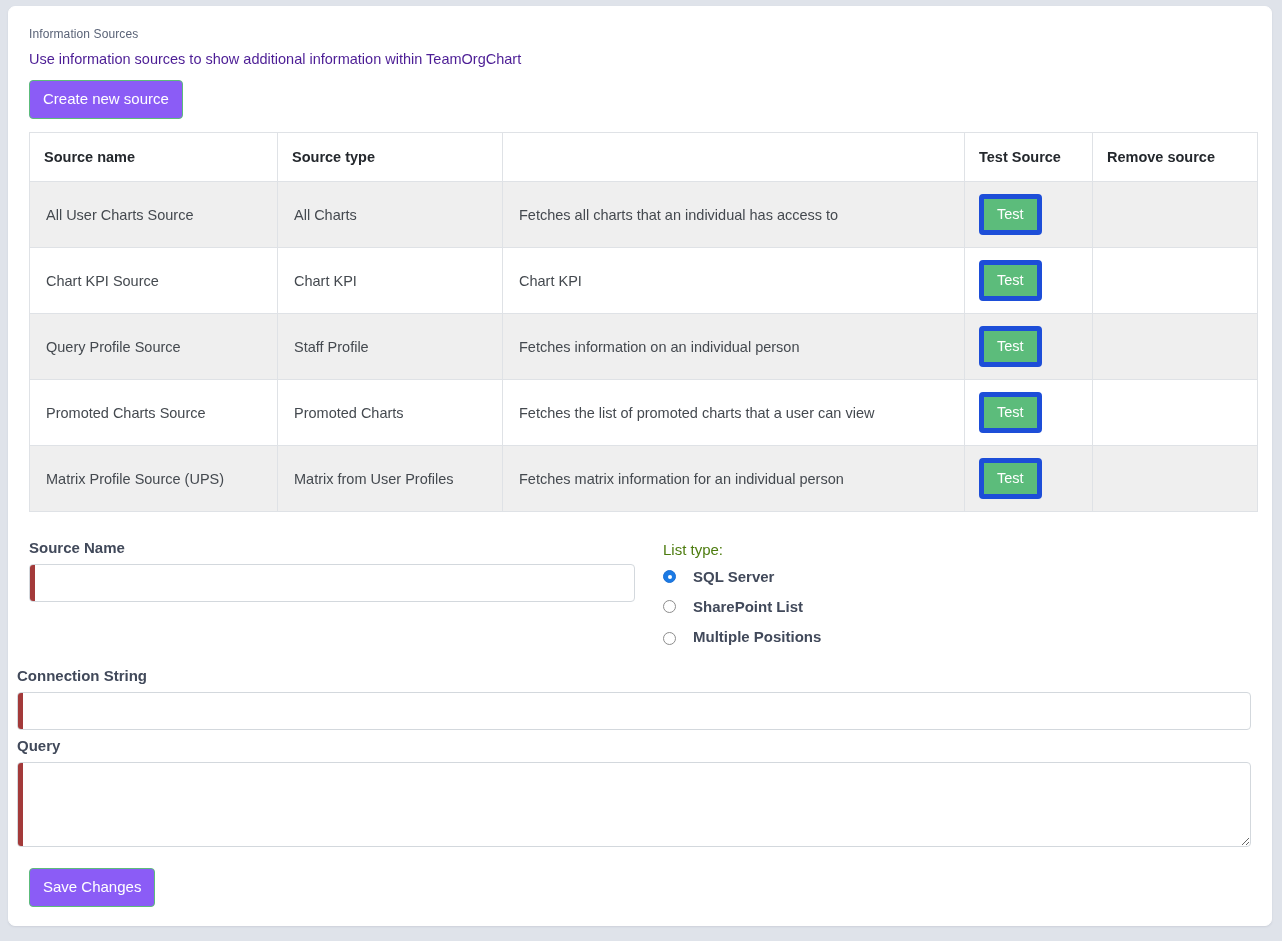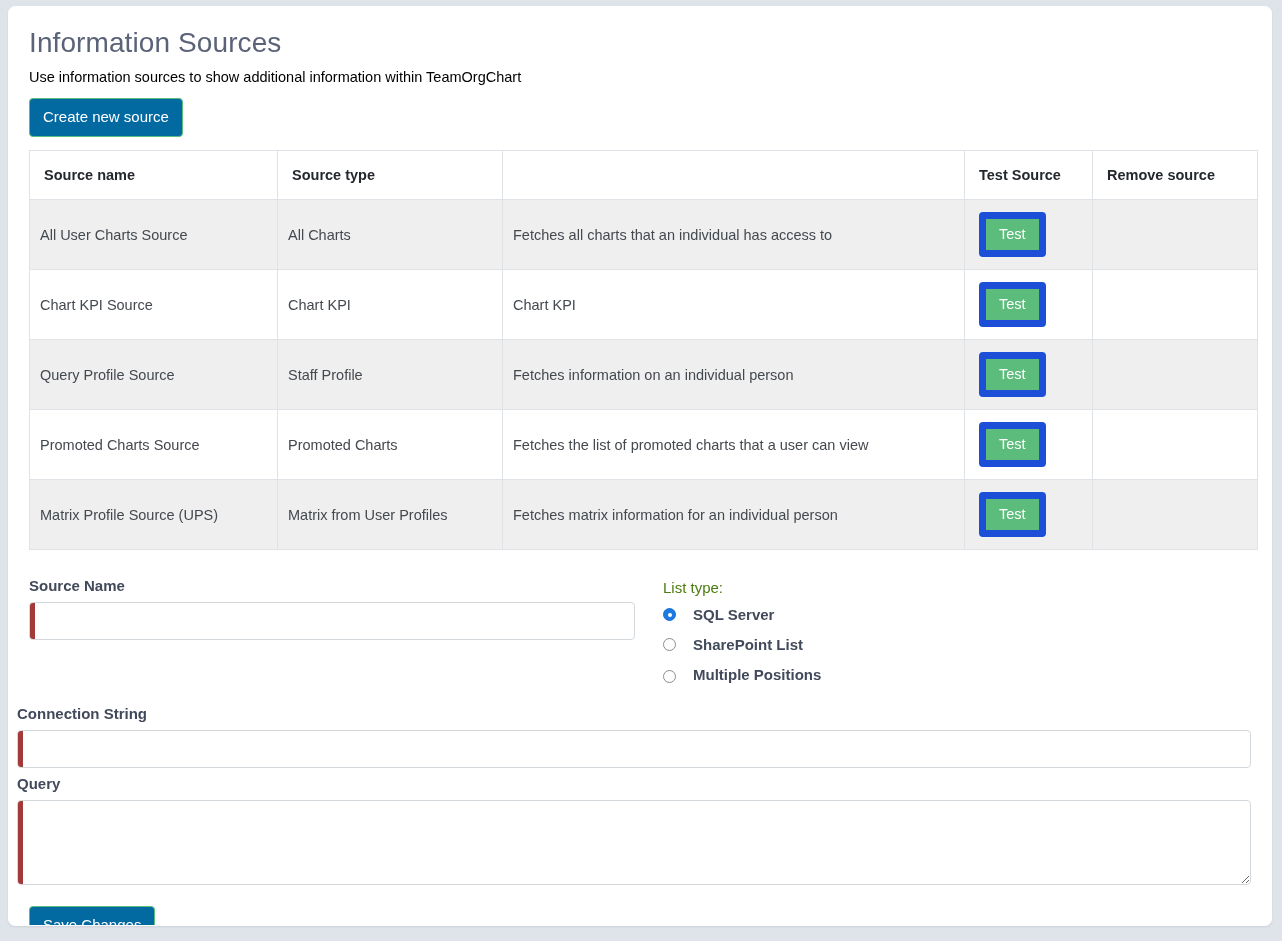--- a/index.html
+++ b/index.html
@@ -23,50 +23,50 @@
     background: #ffffff;
     border-radius: 7px;
     border: 1px solid #ffffff;
     box-shadow: 0 1px 2px rgba(120,130,150,0.18);
     overflow: hidden;
   }
   .inner { padding: 20px 20px 0 20px; }
 
   
   .page-title {
-    font-size: 28px;
+    font-size: 12px;
     color: #5a6377;
     font-weight: 400;
     margin: 0 0 10px 0;
     letter-spacing: 0.1px;
   }
   .page-subtitle {
     font-size: 14.5px;
-    color: #000000;
+    color: #4c1d95;
     font-weight: 400;
     margin: 0 0 13px 0;
   }
 
   
   .btn-green {
     display: inline-block;
-    background: #0369a1;
+    background: #8b5cf6;
     border: 1px solid #5cbc7b;
     color: #ffffff;
     font-family: "Liberation Sans", sans-serif;
     font-size: 15px;
     line-height: 1.2;
     padding: 9px 13px 10px 13px;
     border-radius: 4px;
     cursor: pointer;
   }
   .btn-test {
     display: inline-block;
     background: #5cbc7b;
-    border: 7px solid #1d4ed8;
+    border: 5px solid #1d4ed8;
     color: #ffffff;
     font-size: 14.5px;
     padding: 7px 13px 8px 13px;
     border-radius: 4px;
     cursor: pointer;
     font-family: "Liberation Sans", sans-serif;
   }
 
   
   .src-table {
@@ -90,21 +90,21 @@
     padding: 16px 14px 16px 14px;
     border: 1px solid #dfe2e6;
     border-top: none;
     background: #ffffff;
     vertical-align: middle;
     height: 49px;
   }
   .src-table td {
     font-size: 14.5px;
     color: #44494f;
-    padding: 14px 10px;
+    padding: 14px 16px;
     border: 1px solid #dfe2e6;
     vertical-align: middle;
     height: 63px;
     background: #ffffff;
   }
   .src-table tbody tr.odd td { background: #efefef; }
   .src-table td.cell-btn { padding: 12px 12px 12px 14px; }
 
   
   .form-area { padding: 0 20px 0 20px; margin-top: 27px; }

